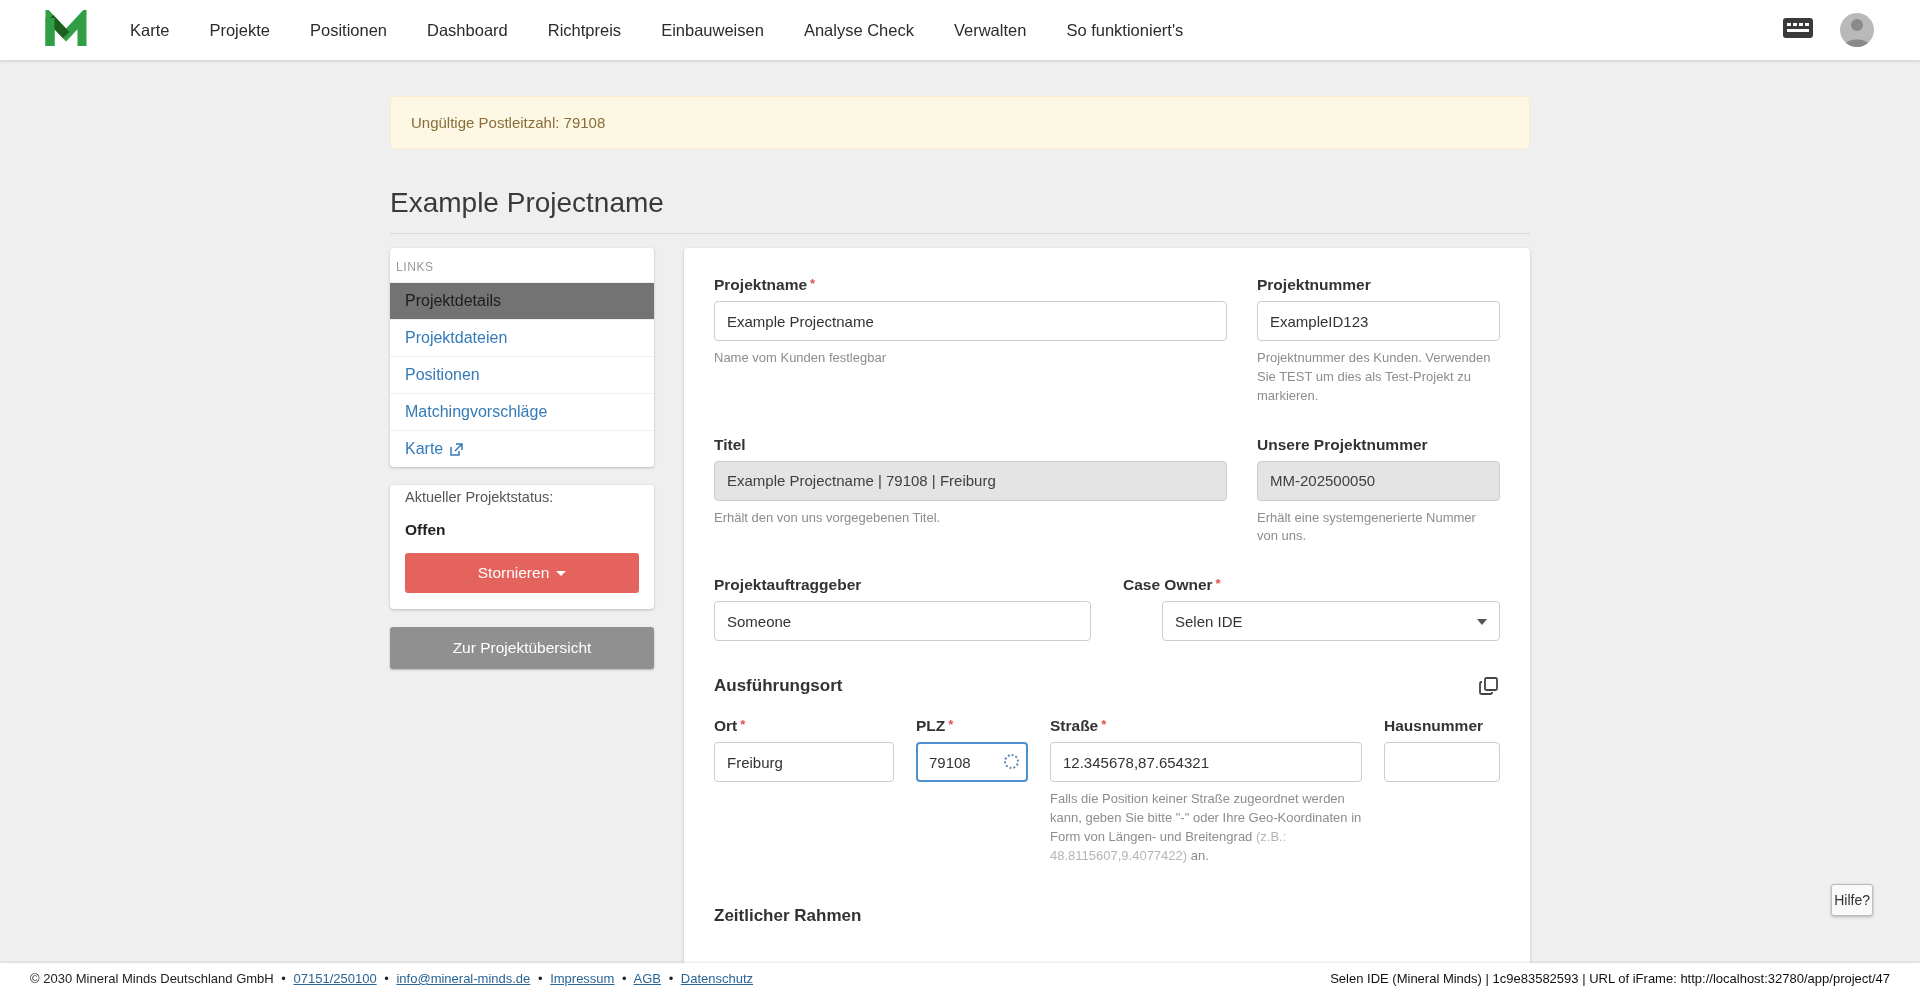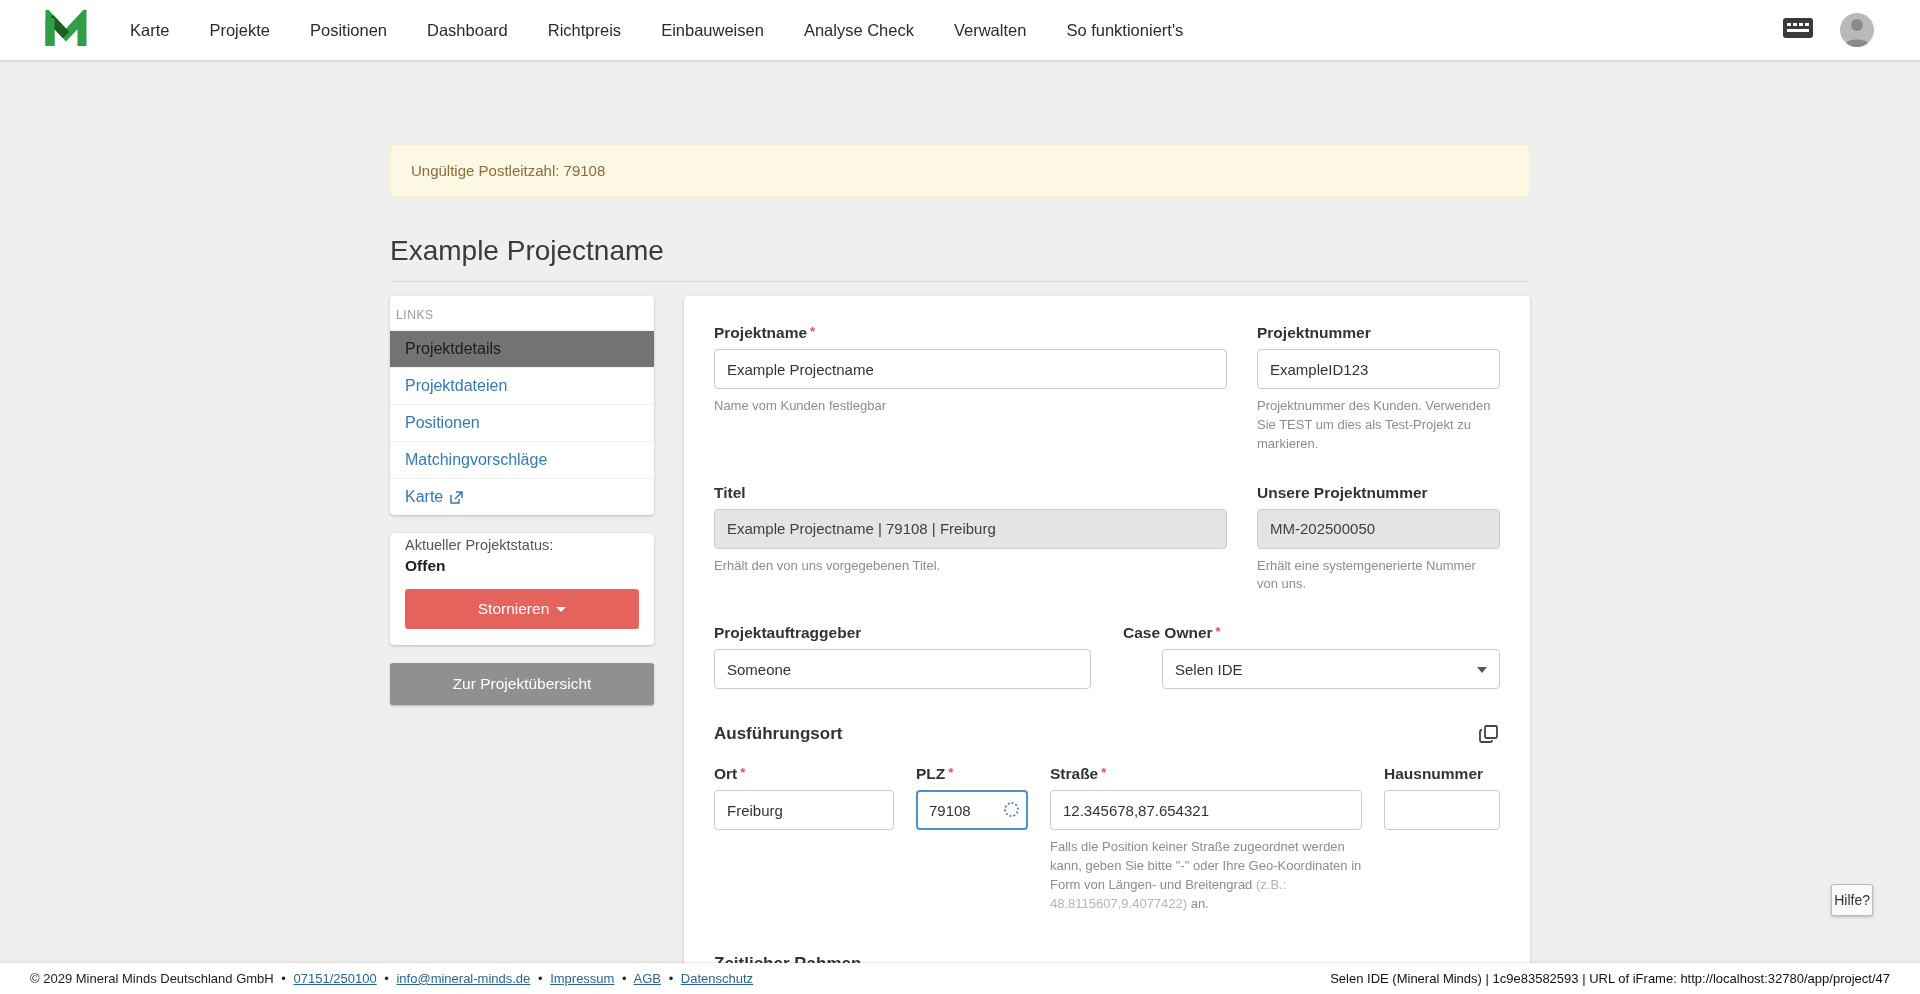--- a/index.html
+++ b/index.html
@@ -12,40 +12,40 @@
   .logo { width:44px; height:42px; display:flex; align-items:center; }
   .nav-items { display:flex; gap:40px; margin-left:42px; }
   .nav-item { font-size:16.5px; color:#2b2b2b; text-decoration:none; cursor:pointer; white-space:nowrap; }
   .nav-right { margin-left:auto; display:flex; align-items:center; gap:26px; }
   .reader-icon { cursor:pointer; }
   .avatar { width:34px; height:34px; border-radius:50%; background:#b9b9b9; overflow:hidden;
     display:flex; align-items:flex-end; justify-content:center; cursor:pointer; }
 
   
   .container { width:1140px; margin:0 auto; }
-  .alerts { padding-top:36px;margin-top:48px; }
+  .alerts { padding-top:36px; }
   .alert { border-radius:4px; padding:17px 20px; font-size:15px; }
   .alert-warning { background:#fcf8e3; border:1px solid #faebcc; color:#8a6d3b; }
   .alert-info { background:#d9edf7; border:1px solid #bce8f1; color:#31708f; margin-top:18px; }
 
   .page-title { margin-top:38px; font-size:28px; font-weight:500; color:#3a3a3a;
     padding-bottom:14px; border-bottom:1px solid #d9d9d9; }
 
   .content-row { display:flex; gap:30px; margin-top:14px; align-items:flex-start; }
 
   
   .sidebar { width:264px; flex:none; }
   .side-card { background:#fff; border-radius:4px; box-shadow:0 1px 3px rgba(0,0,0,.22); overflow:hidden; }
   .links-header { font-size:12px; color:#9a9a9a; letter-spacing:.6px; padding:12px 6px 8px; }
   .side-item { font-size:16px; color:#337ab7; padding:9px 15px; border-top:1px solid #efefef;
     cursor:pointer; display:flex; align-items:center; gap:7px; }
   .side-item.active { background:#737373; color:#1d1d1d; }
   .status-card { margin-top:18px; padding:4px 15px 16px; }
   .status-label { font-size:14.5px; color:#555; }
-  .status-value { font-size:15.5px; font-weight:bold; color:#222; margin-top:4px; }
+  .status-value { font-size:15.5px; font-weight:bold; color:#222; margin-top:16px; }
   .btn-danger { margin-top:14px; width:100%; background:#e4635c; color:#fff; border:none;
     border-radius:3px; padding:11px 0; font-size:15.5px; cursor:pointer;
     font-family:"Liberation Sans",sans-serif; }
   .btn-danger .caret { display:inline-block; margin-left:7px; width:0; height:0;
     border-left:5px solid transparent; border-right:5px solid transparent; border-top:5px solid #fff;
     vertical-align:middle; }
   .btn-gray { margin-top:18px; width:100%; background:#909090; color:#fff; border:none;
     border-radius:3px; padding:12px 0; font-size:15.5px; cursor:pointer; text-align:center;
     box-shadow:0 1px 2px rgba(0,0,0,.25); font-family:"Liberation Sans",sans-serif; }
 
@@ -257,21 +257,21 @@
       <div class="zr-head">Zeitlicher Rahmen</div>
 
     </div>
   </div>
 </div>
 
 <div class="help-fab">Hilfe?</div>
 
 <div class="footer">
   <div class="footer-left">
-    <span>© 2029 Mineral Minds Deutschland GmbH</span>
+    <span>© 2030 Mineral Minds Deutschland GmbH</span>
     <span class="sep">•</span>
     <span class="flink">07151/250100</span>
     <span class="sep">•</span>
     <span class="flink">info@mineral-minds.de</span>
     <span class="sep">•</span>
     <span class="flink">Impressum</span>
     <span class="sep">•</span>
     <span class="flink">AGB</span>
     <span class="sep">•</span>
     <span class="flink">Datenschutz</span>

